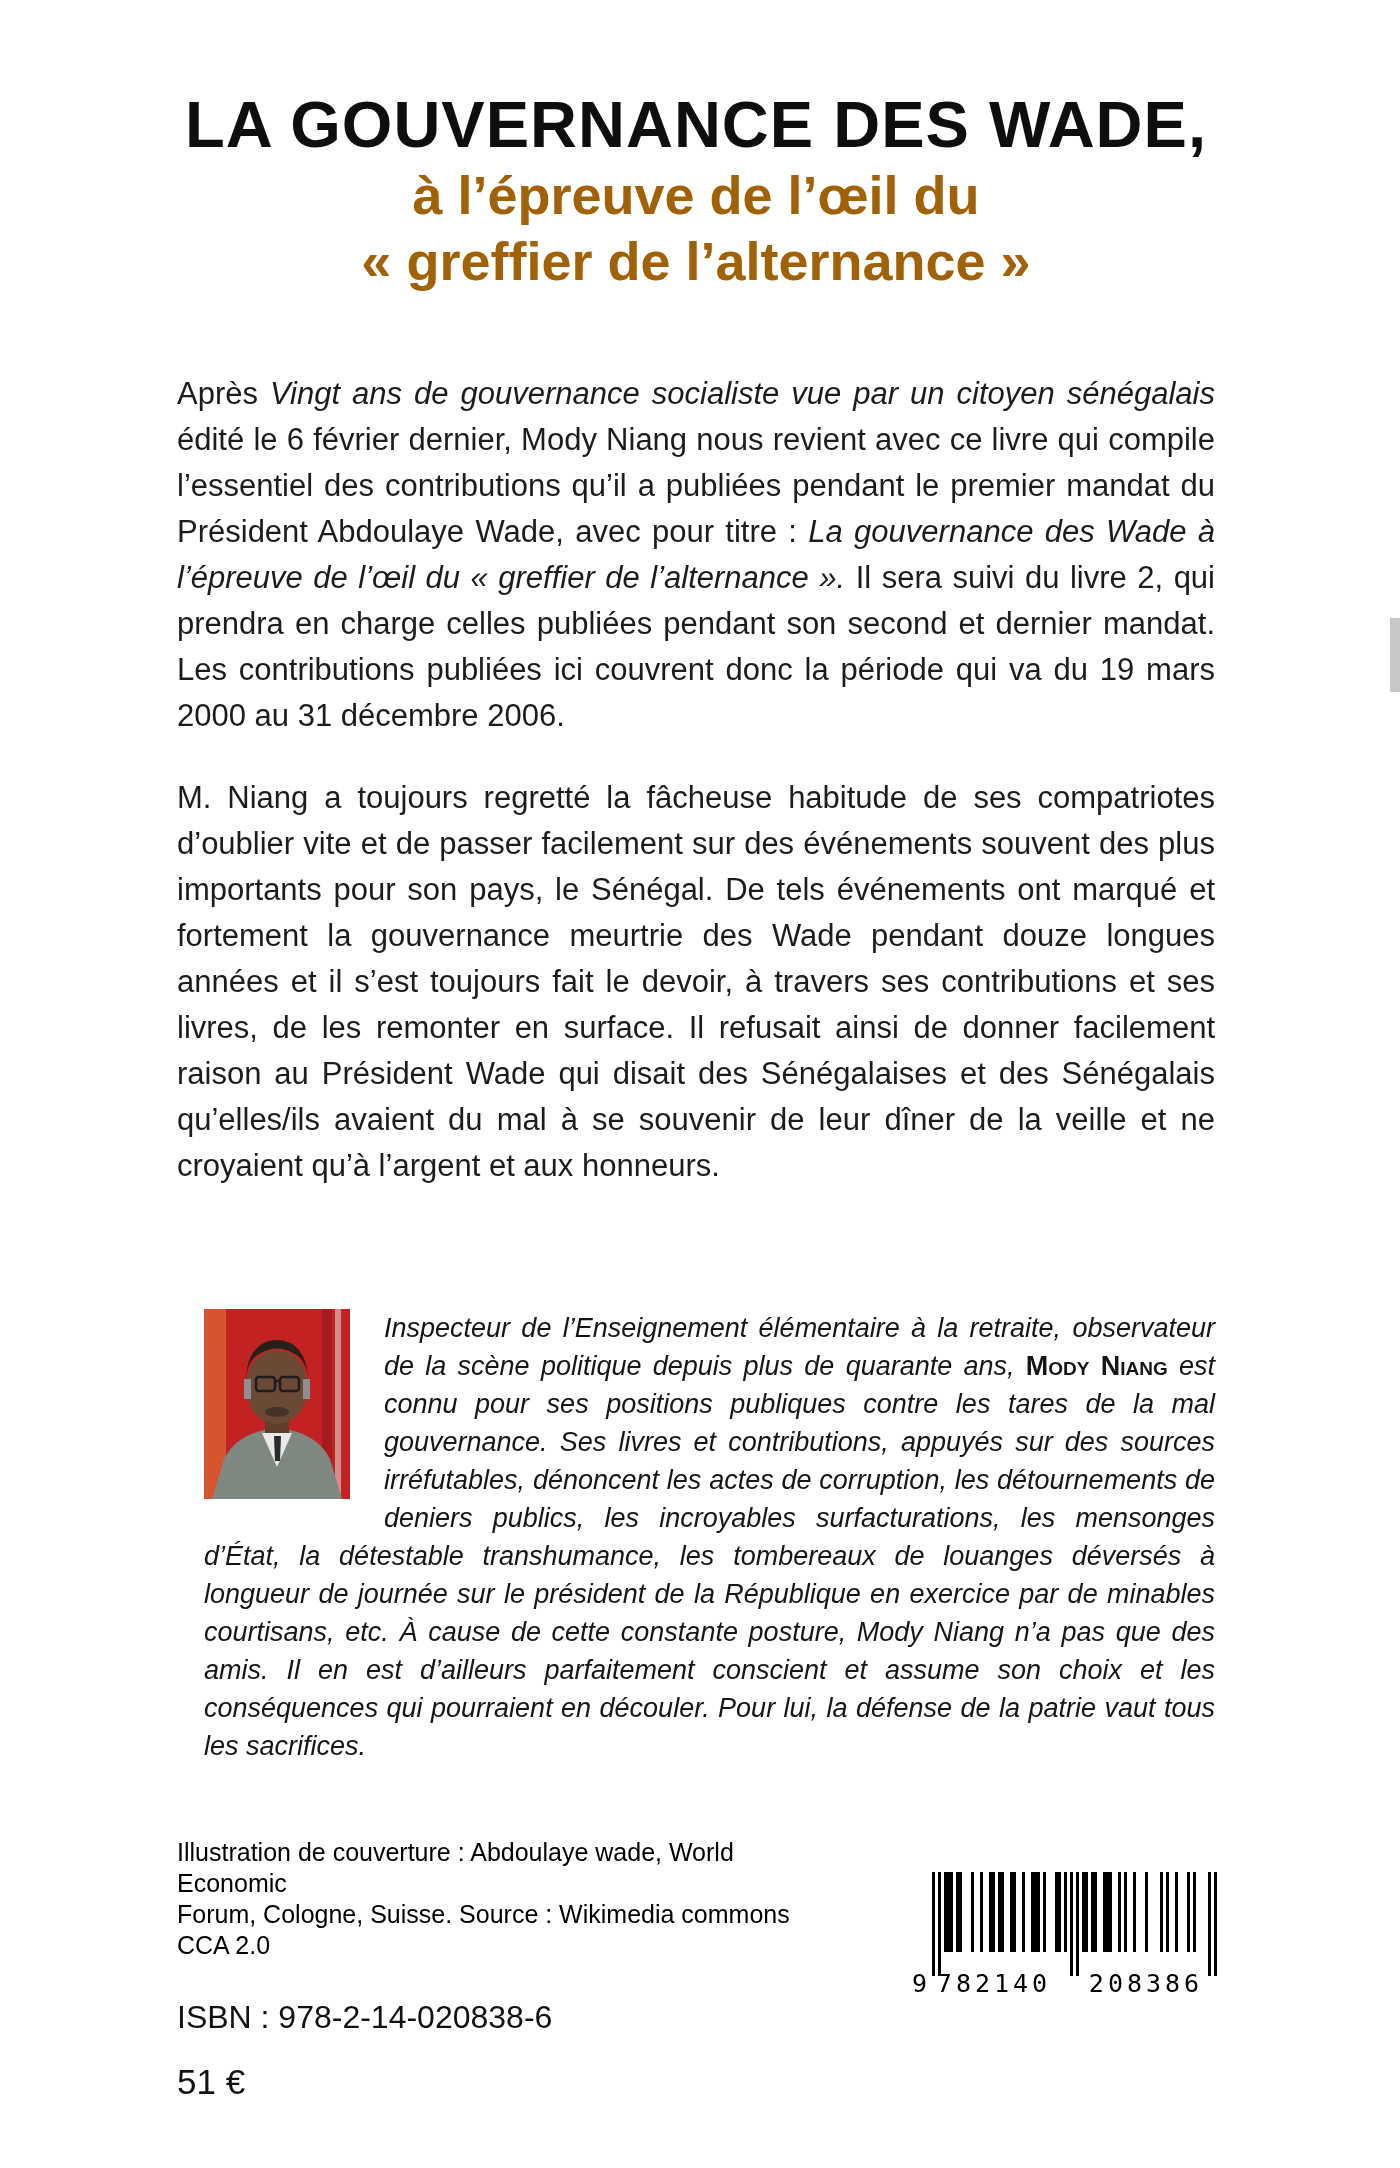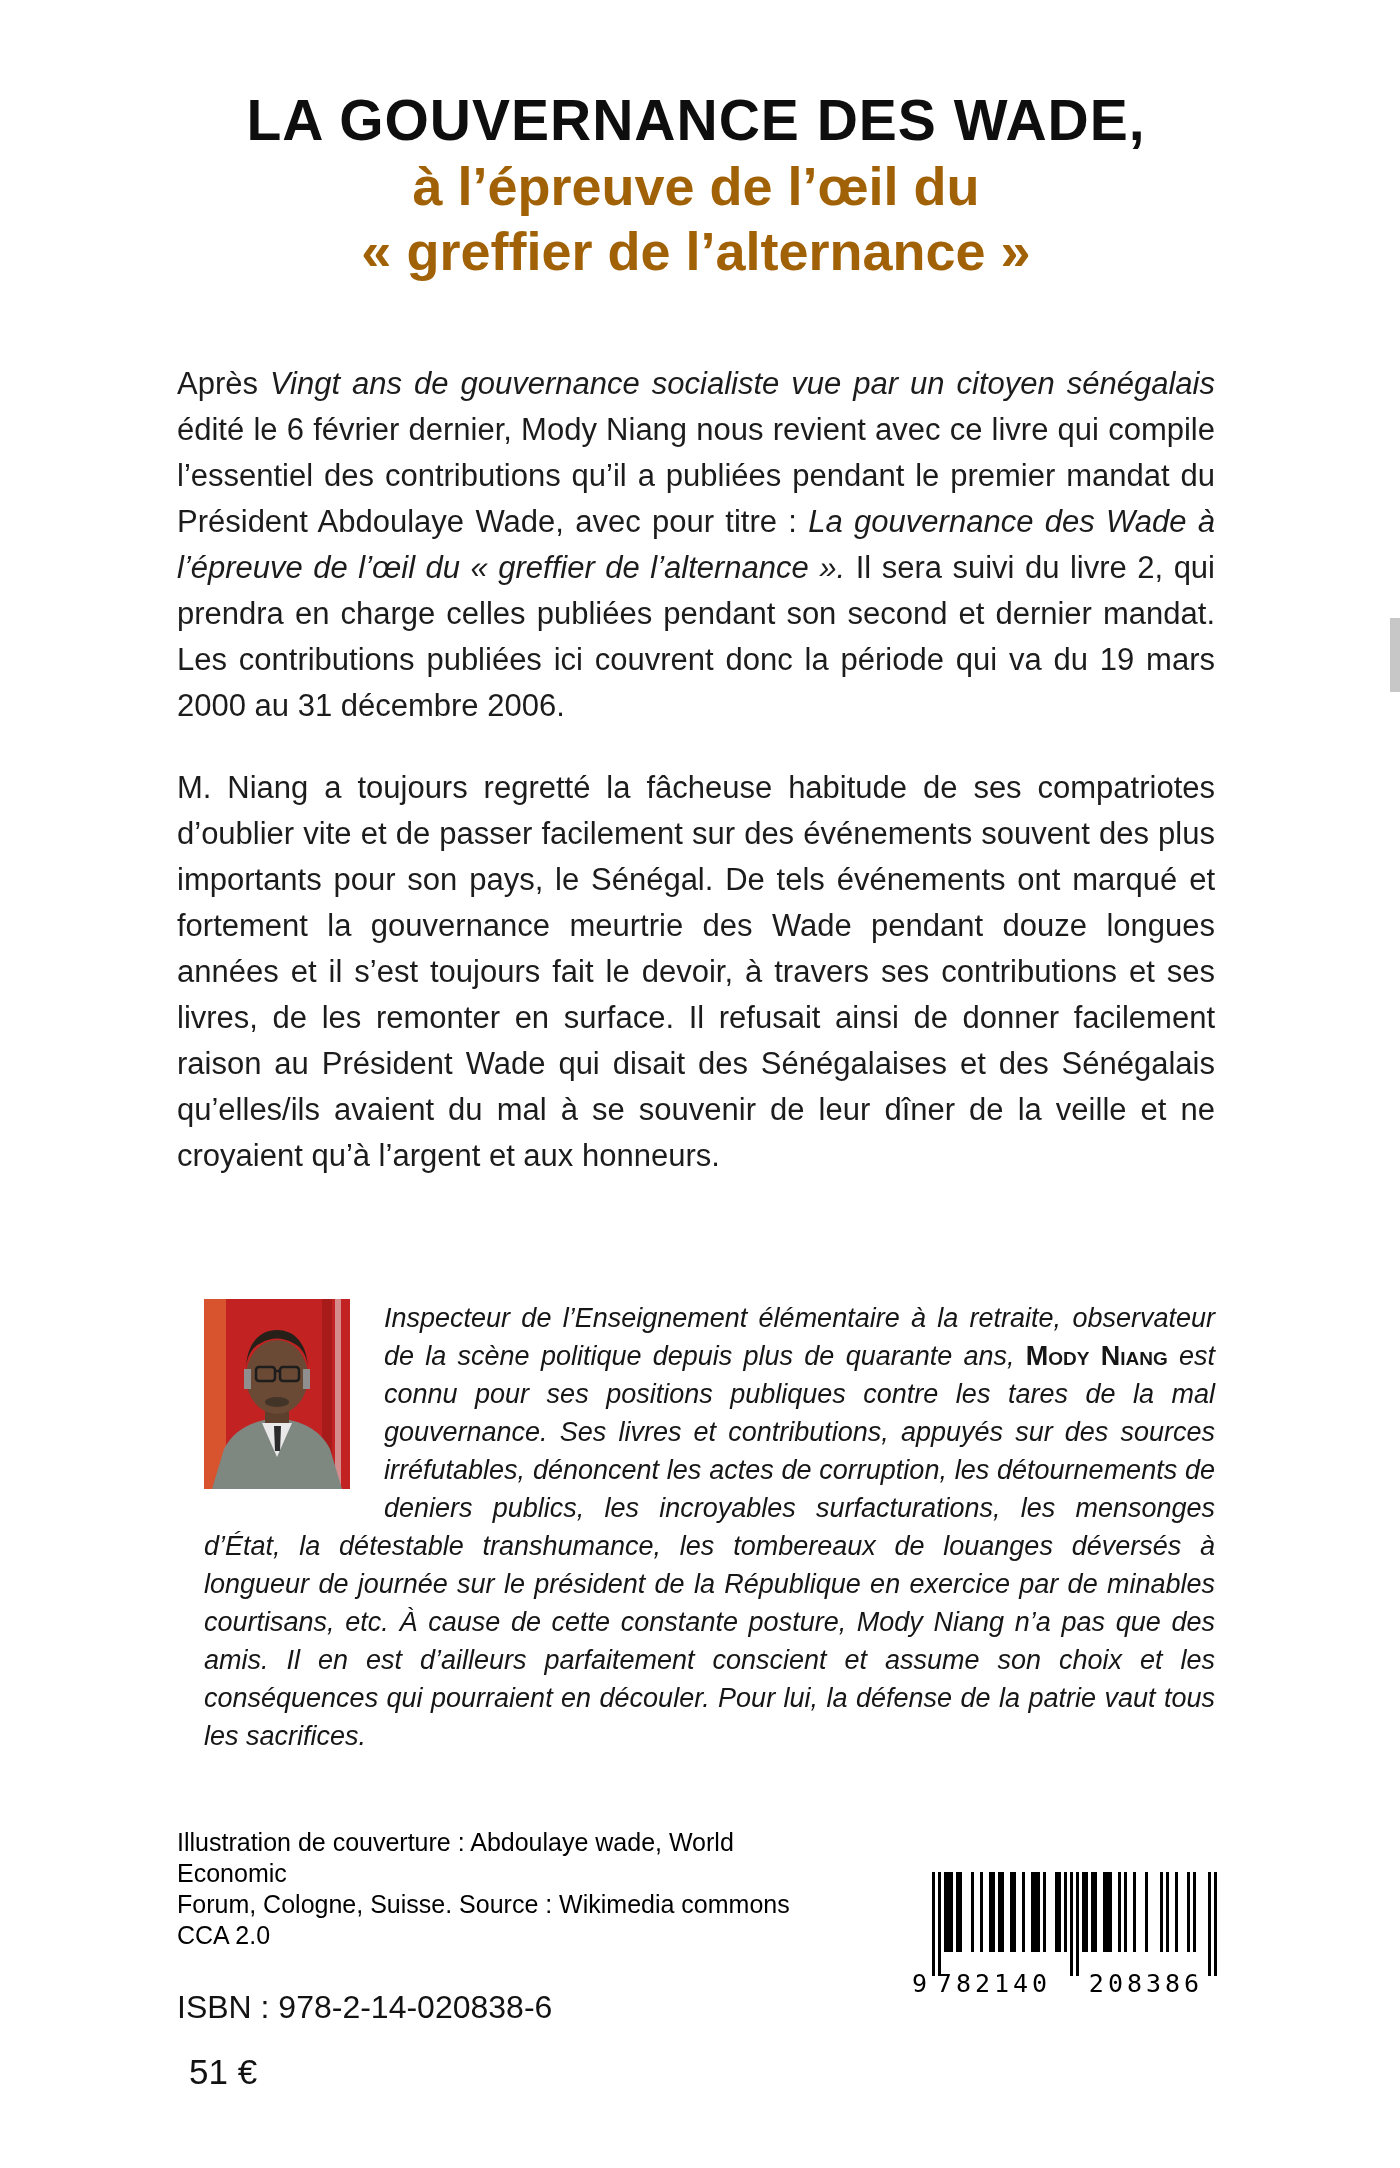--- a/index.html
+++ b/index.html
@@ -13,21 +13,21 @@
     overflow: hidden;
   }
   .content {
     position: absolute;
     left: 177px;
     top: 0;
     width: 1038px;
   }
   .title-block { margin-top: 88px; text-align: center; }
   .title-black {
-    font-size: 57px;
+    font-size: 65px;
     font-weight: bold;
     color: #0e0e0e;
     letter-spacing: 1px;
     line-height: 1.15;
     margin: 0;
   }
   .title-red {
     font-size: 54px;
     font-weight: bold;
     color: #a16207;
@@ -77,21 +77,21 @@
     max-width: 660px;
     color: #000000;
   }
   .isbn {
     margin: 0;
     margin-top: 38px;
     font-size: 32px;
     color: #121212;
   }
   .price {
-    margin: 12px;
+    margin: 0;
     margin-top: 26px;
     font-size: 35px;
     color: #121212;
   }
 
   .barcode {
     position: absolute;
     left: 916px;
     top: 1872px;
     width: 301px;

